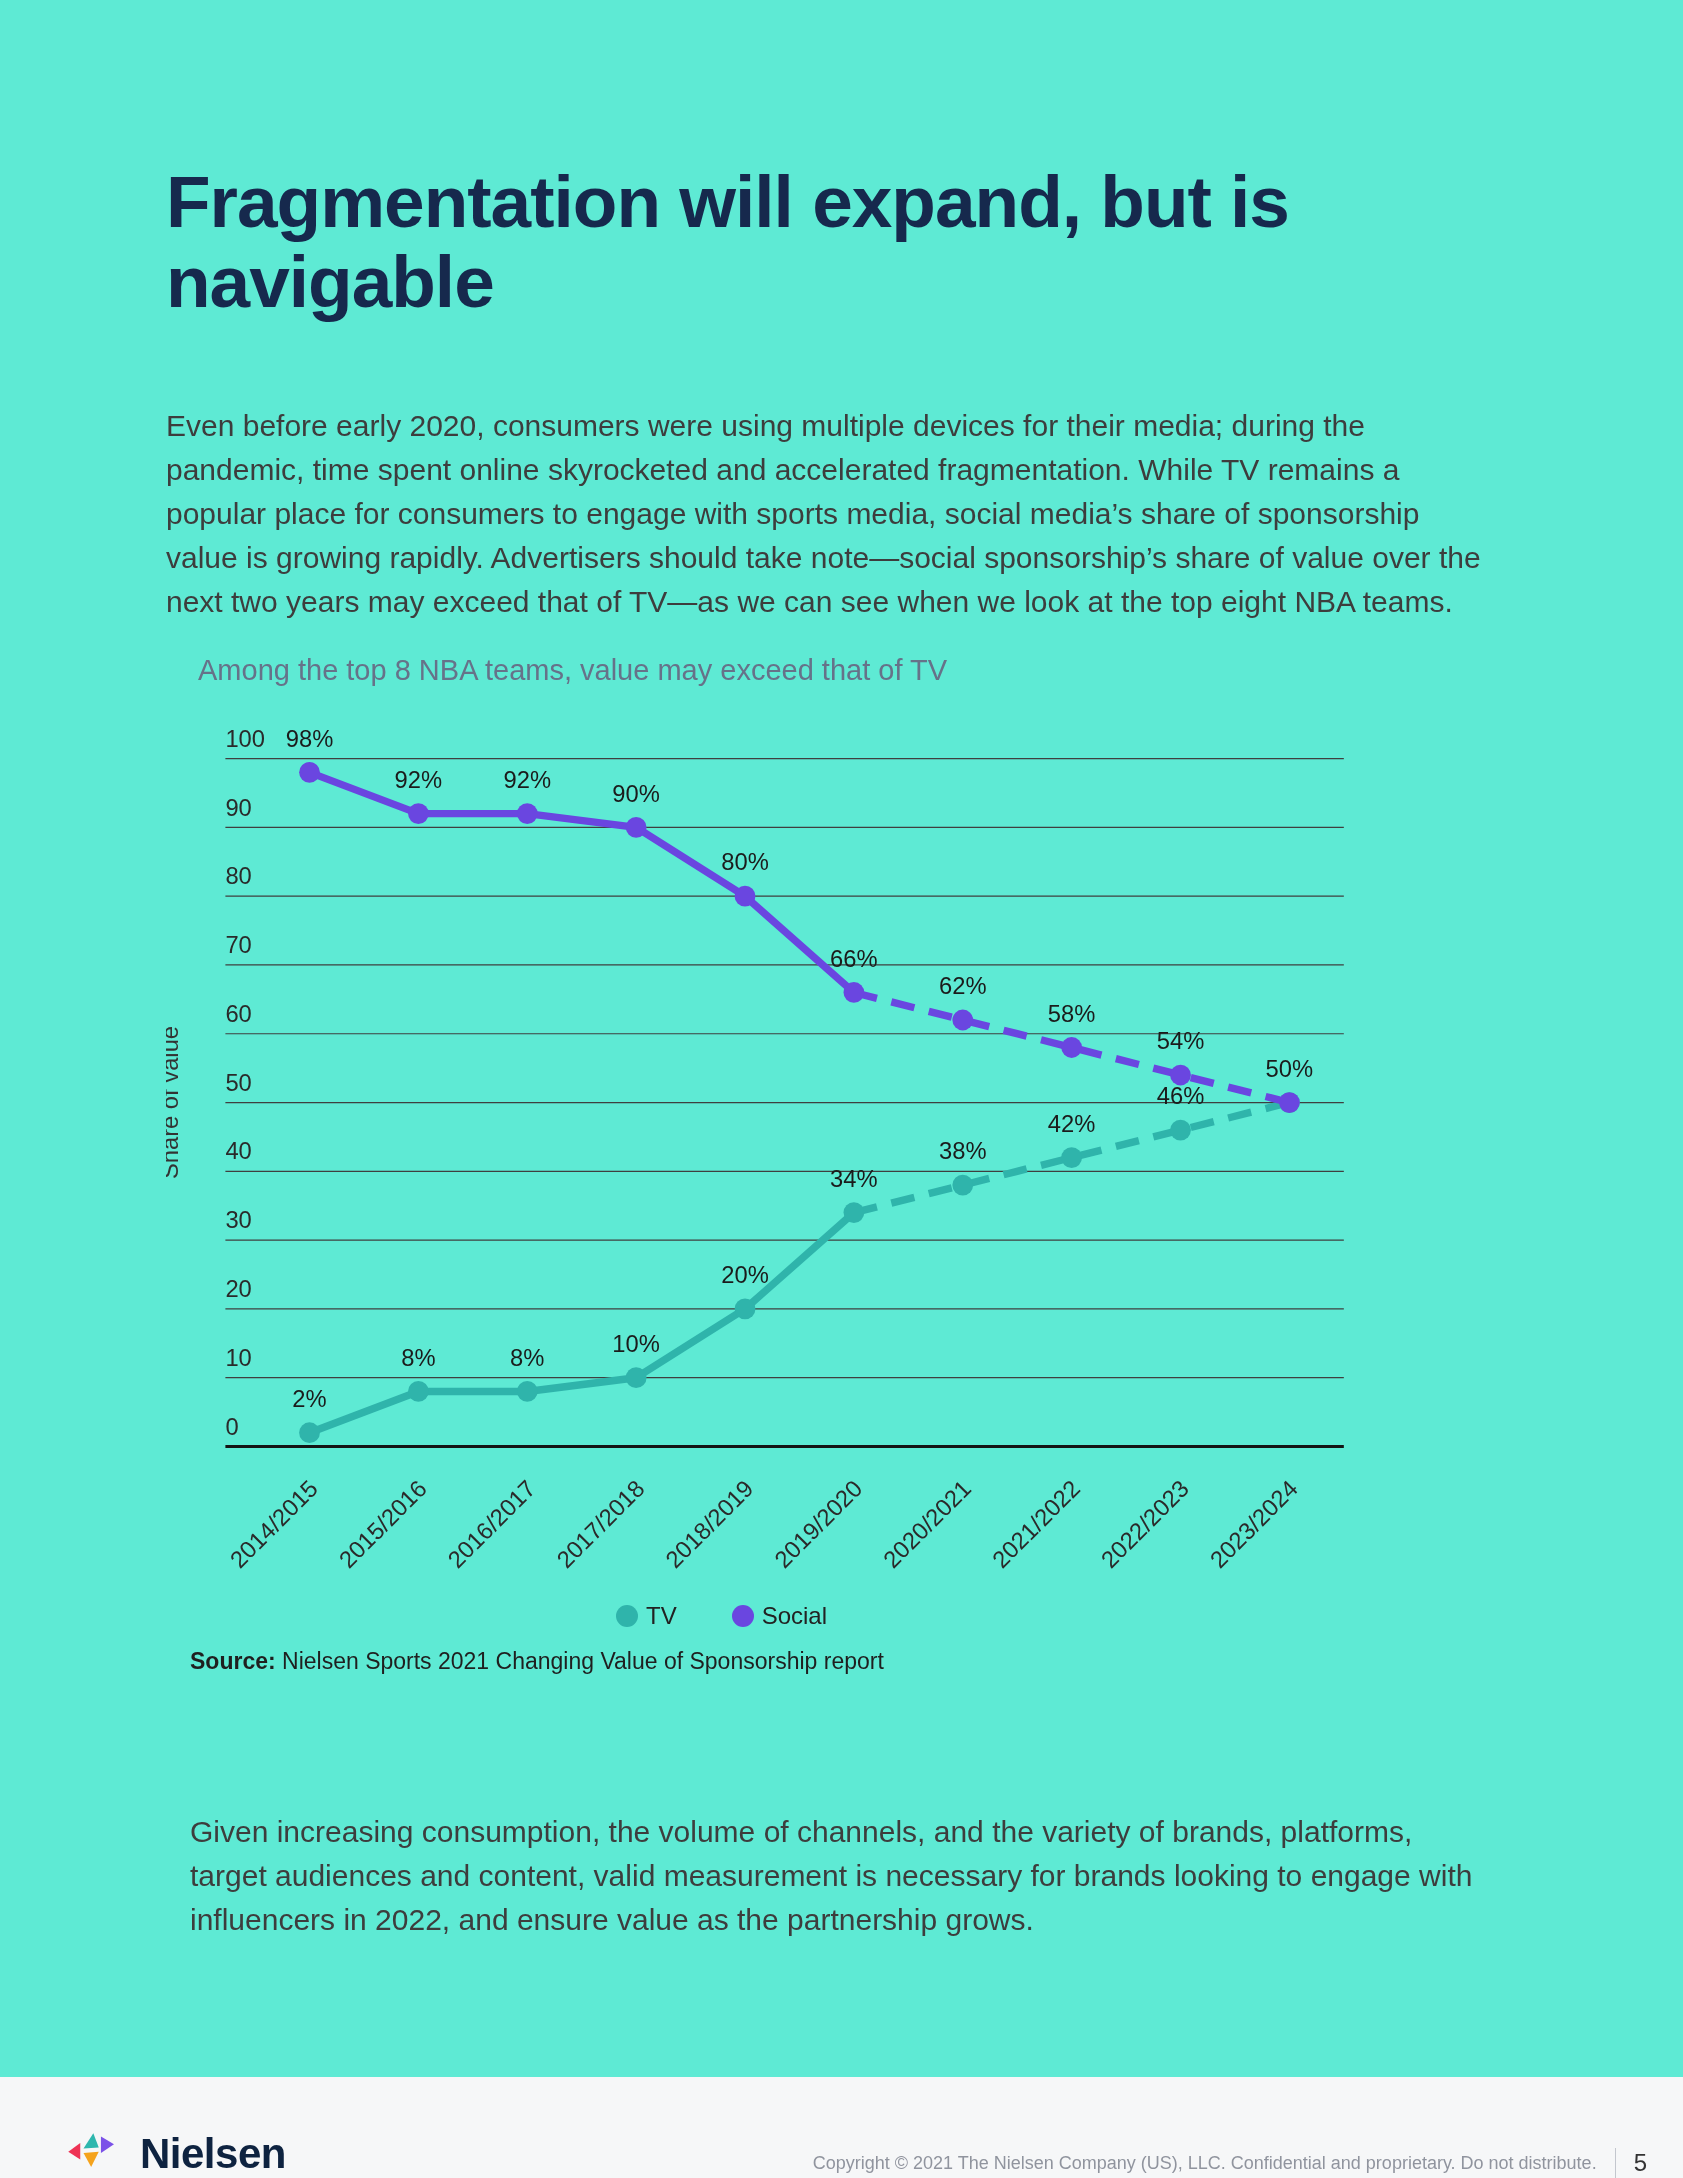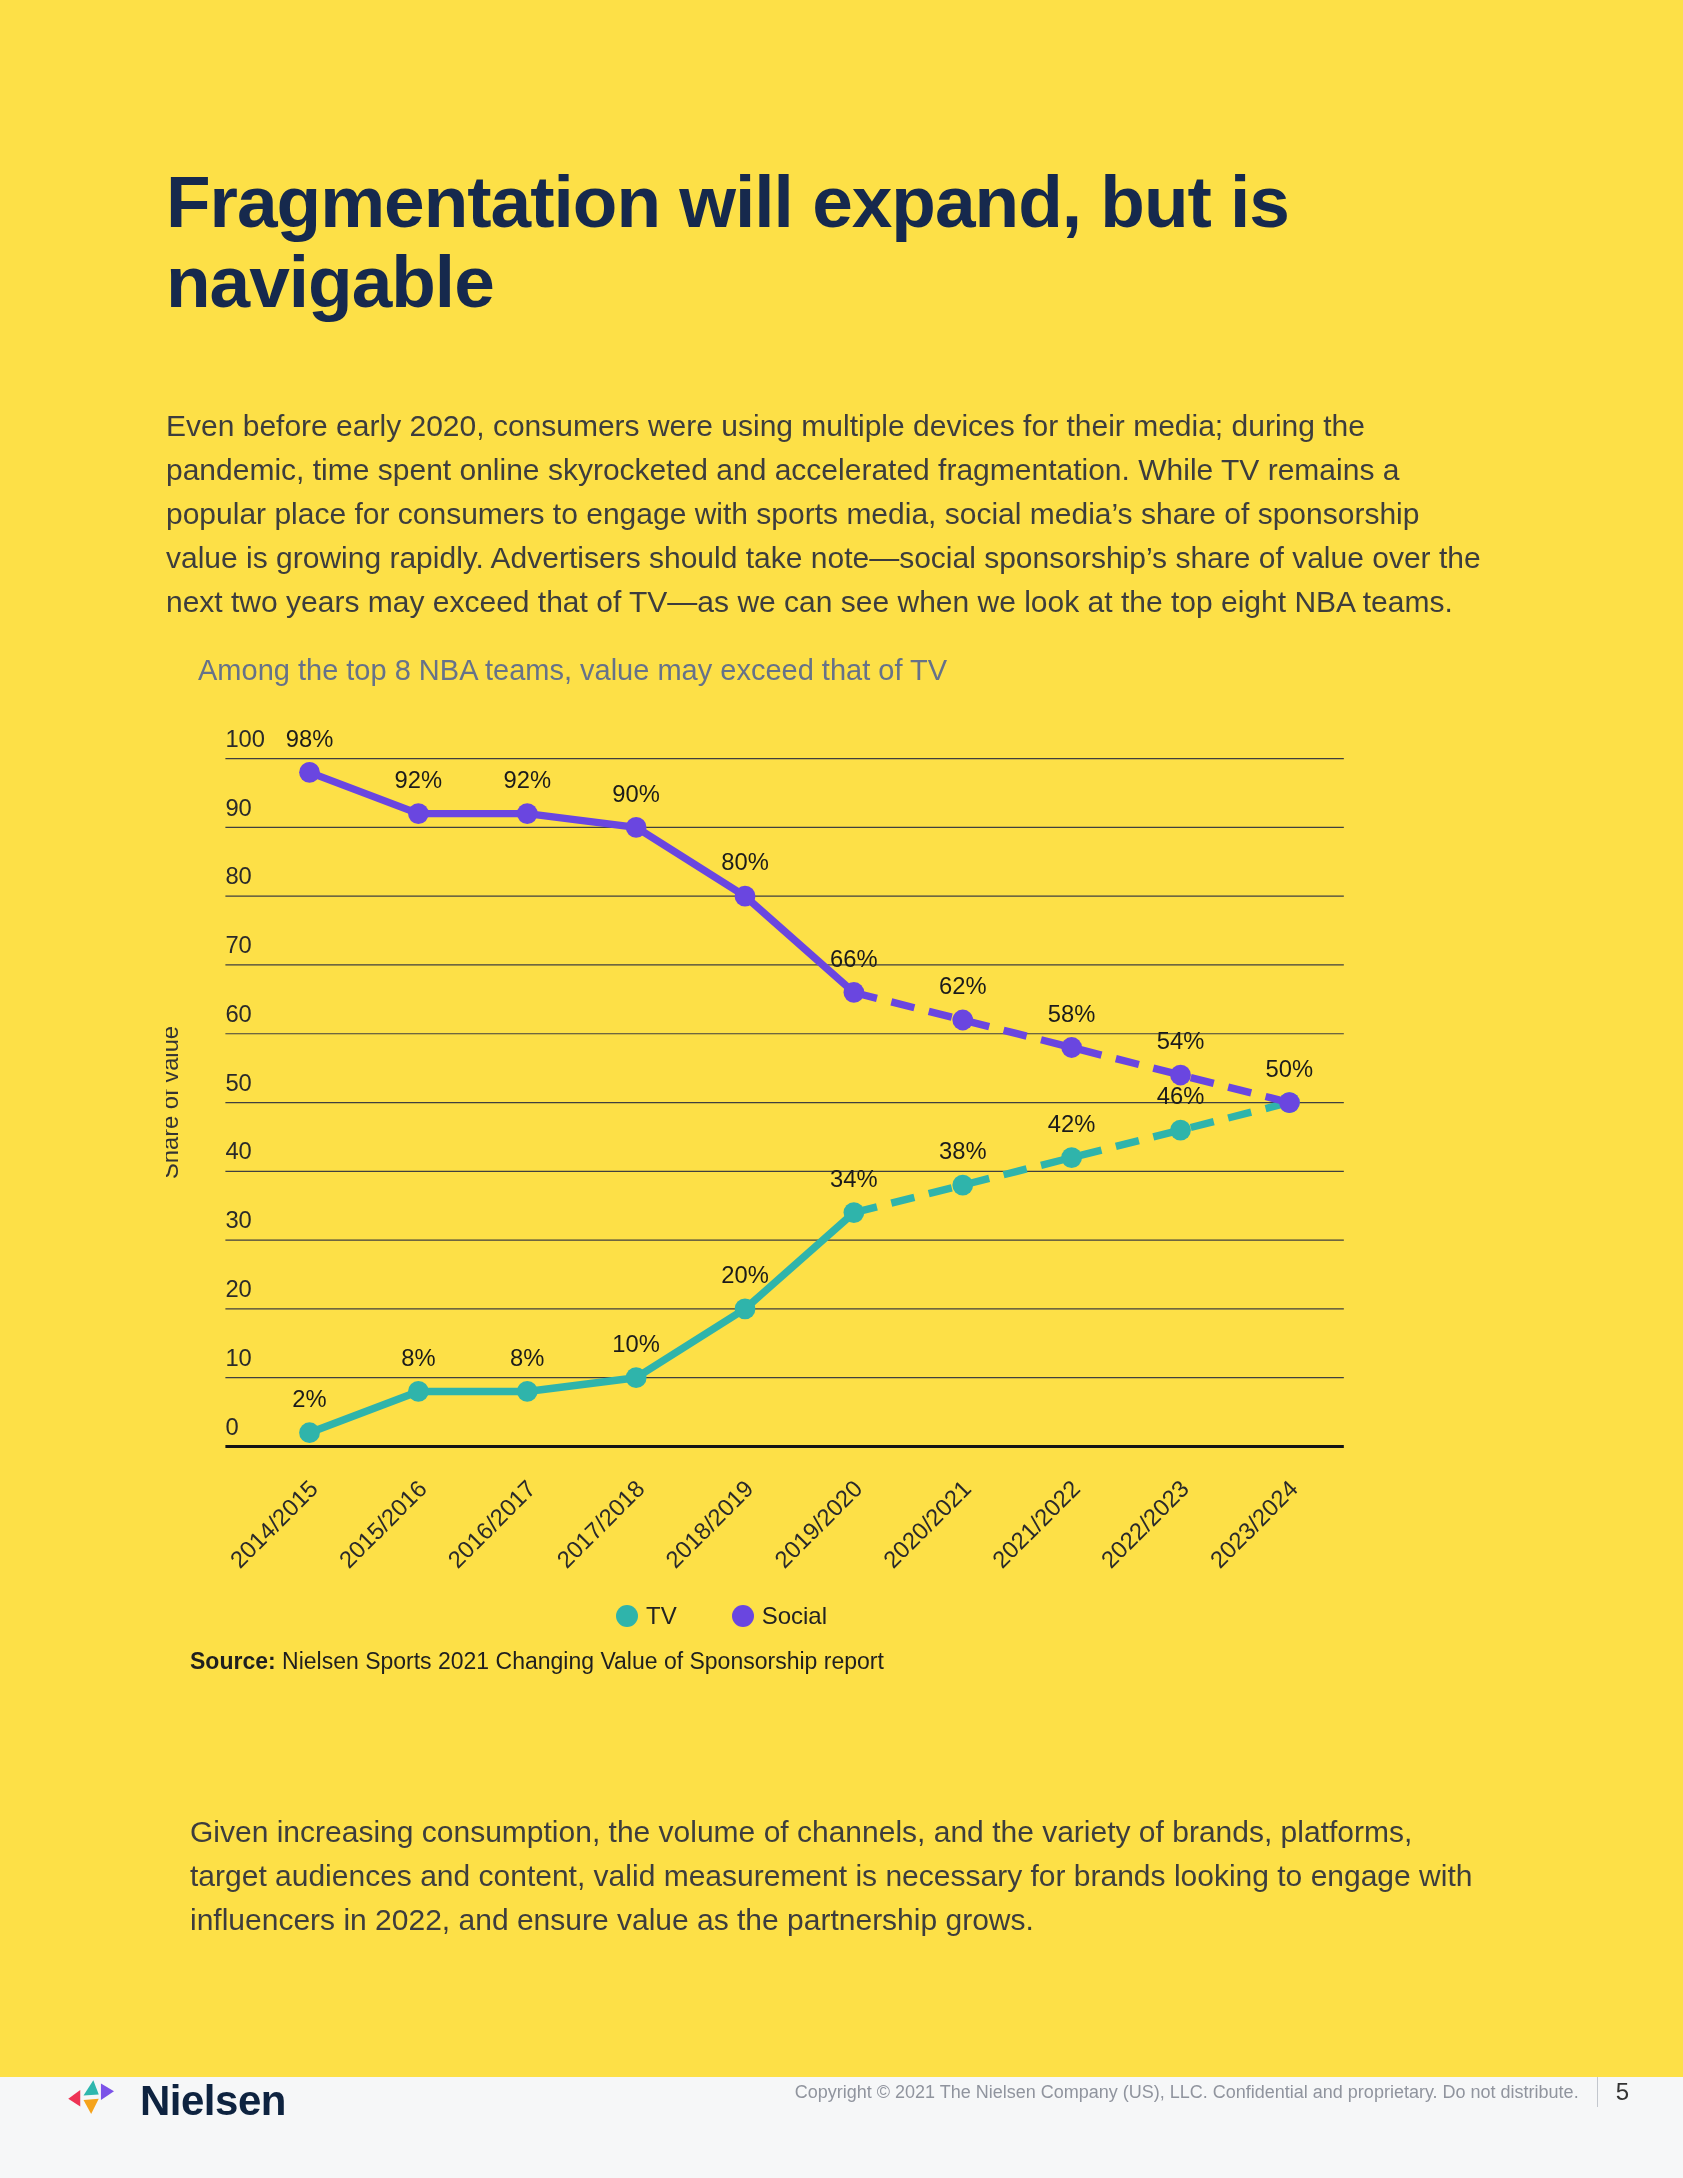--- a/index.html
+++ b/index.html
@@ -1,17 +1,17 @@
 <!DOCTYPE html>
 <html><head>
 <meta charset="utf-8">
 <style>
   html,body{margin:0;padding:0;background:#ffffff;}
   body{font-family:"Liberation Sans","DejaVu Sans",sans-serif;-webkit-font-smoothing:antialiased;}
-  .page{position:relative;width:1683px;height:2178px;background:#fde047;overflow:hidden;}
+  .page{position:relative;width:1683px;height:2178px;background:#5eead4;overflow:hidden;}
   .content{padding:0 59px 0 166px;}
 
   .doc-title{
     margin:162px 0 0 0;
     font-size:73px;font-weight:700;line-height:1.09;
     color:#16294D;letter-spacing:-1px;white-space:pre-line;max-width:1406px;
   }
   .para{
     font-size:30px;line-height:44px;color:#3D3D3D;
     white-space:pre-line;max-width:1426px;
@@ -35,22 +35,22 @@
   }
   .legend-item{display:flex;align-items:center;gap:8px;}
   .legend-dot{width:22px;height:22px;border-radius:50%;display:inline-block;}
   .legend-label{font-size:24px;color:#222222;}
 
   .source-line{margin:16px 0 0 24px;font-size:23px;color:#1F1F1F;line-height:30px;}
   .source-label{font-weight:700;}
 
   .footer{
     position:absolute;left:0;bottom:0;width:1683px;height:101px;
-    background:#F6F7F8;display:flex;align-items:flex-start;justify-content:space-between;
-    padding:0 54px 0 65px;box-sizing:border-box;
+    background:#F6F7F8;display:flex;align-items:flex-end;justify-content:space-between;
+    padding:0 36px 0 65px;box-sizing:border-box;
   }
   .brand{display:flex;align-items:center;gap:14px;}
   .brand-mark{width:61px;height:48px;}
   .brand-name{font-size:42px;font-weight:700;color:#0E2340;letter-spacing:-0.5px;}
   .footer-right{display:flex;align-items:center;gap:18px;}
   .copyright{font-size:18px;color:#90949E;}
   .page-divider{width:1px;height:30px;background:#C3C7CE;}
   .page-number{font-size:24px;color:#333333;}
 </style>
 </head>

